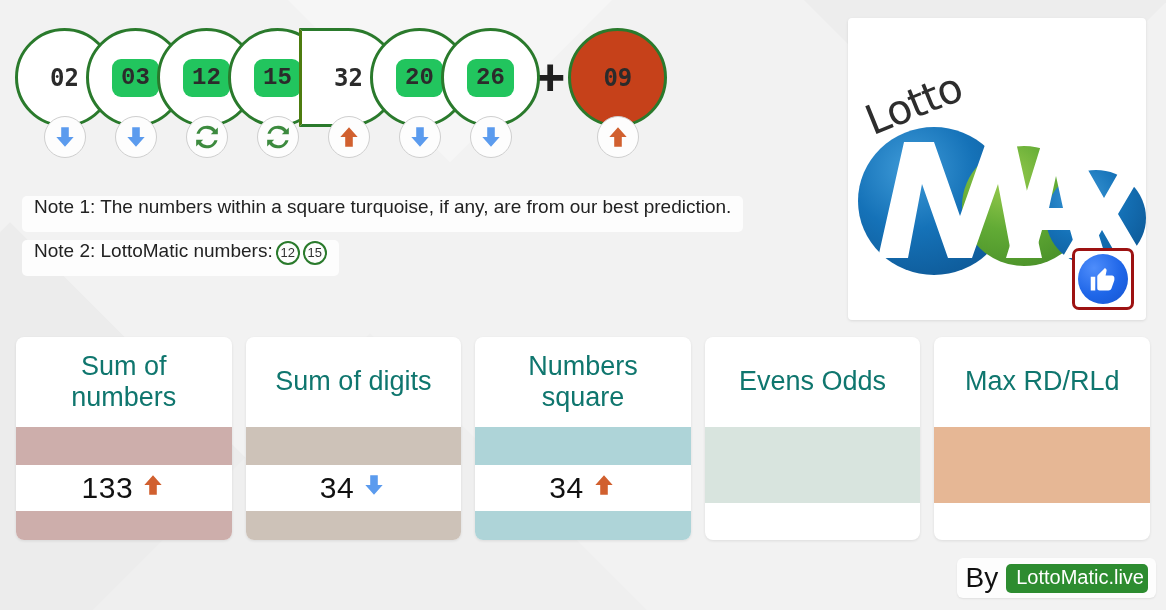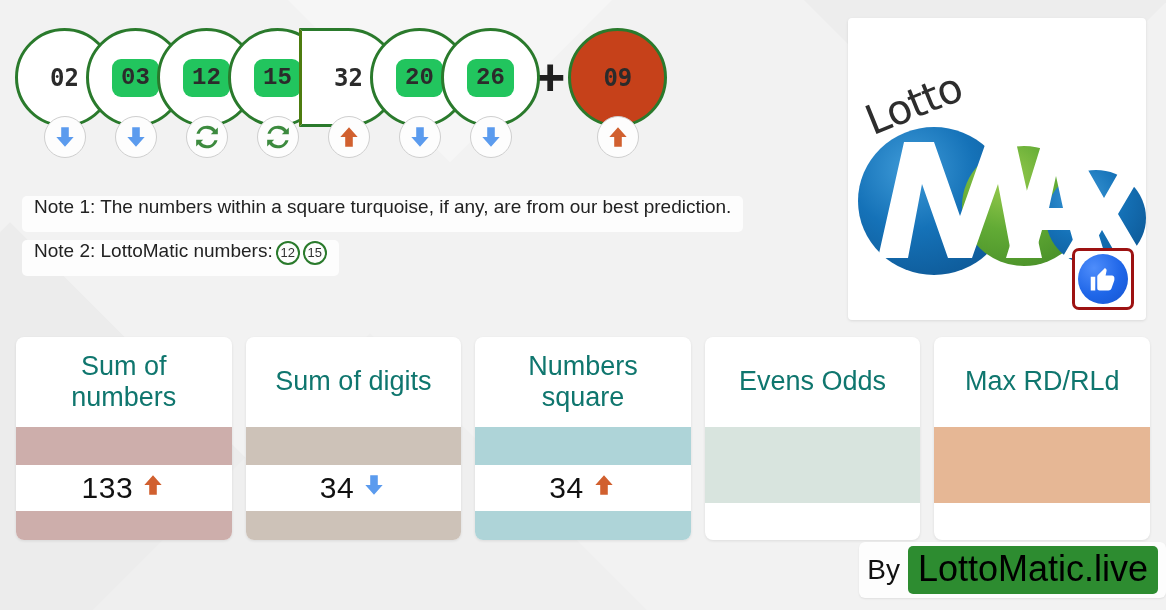--- a/index.html
+++ b/index.html
@@ -206,35 +206,35 @@
     justify-content: center;
     gap: 7px;
     font-size: 30px;
     color: #111;
   }
   .card-value .vtext { letter-spacing: .5px; }
 
   
   .footer {
     position: absolute;
-    right: 0; bottom: 12px;
+    right: 10px; bottom: 12px;
     background: #fdfdfd;
     border-radius: 6px;
     padding: 4px 8px;
     display: flex;
     align-items: center;
     gap: 8px;
     box-shadow: 0 1px 2px rgba(0,0,0,.08);
   }
   .footer .by { font-size: 28px; color: #111; }
   .footer .brand {
     background: #2d8c30;
-    color: #000000;
-    font-size: 36px;
-    padding: 2px 10px 4px 10px;
+    color: #ffffff;
+    font-size: 20px;
+    padding: 2px 4px 4px 10px;
     border-radius: 5px;
   }
 </style>
 </head>
 <body>
 
 <div class="bg-deco">
   <div class="d1"></div>
     <div class="d2"></div>
     <div class="d3"></div>

